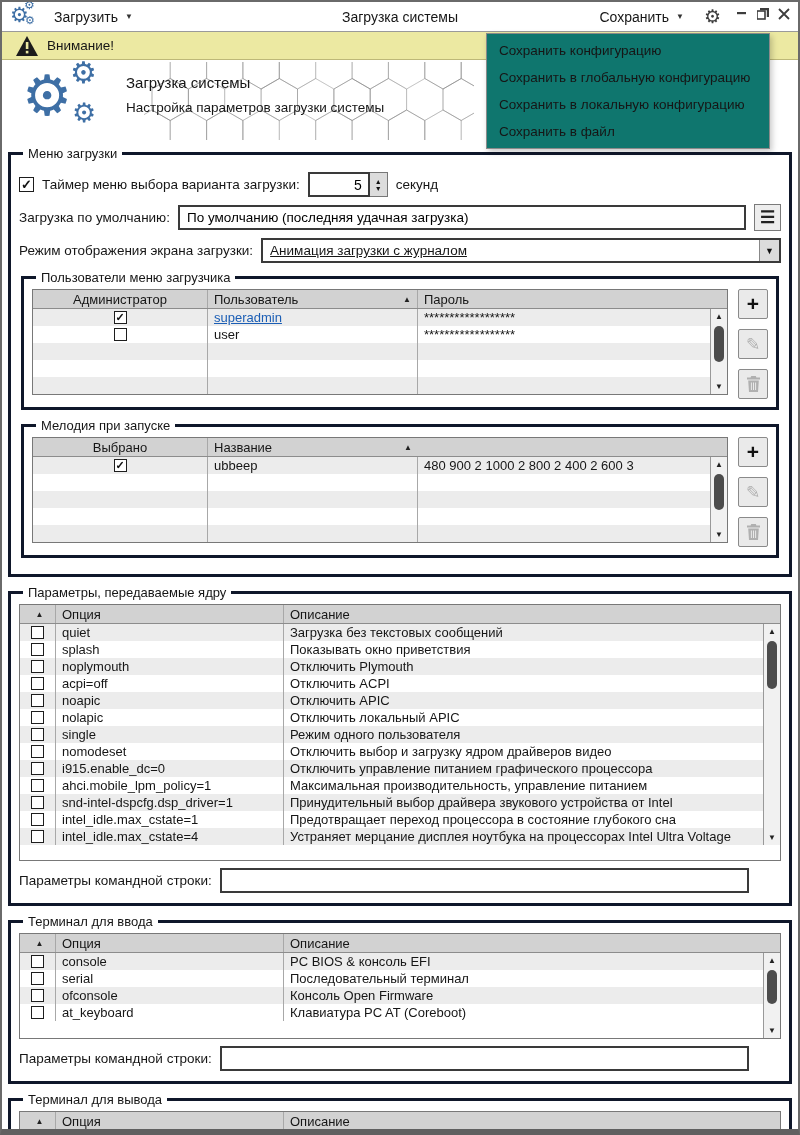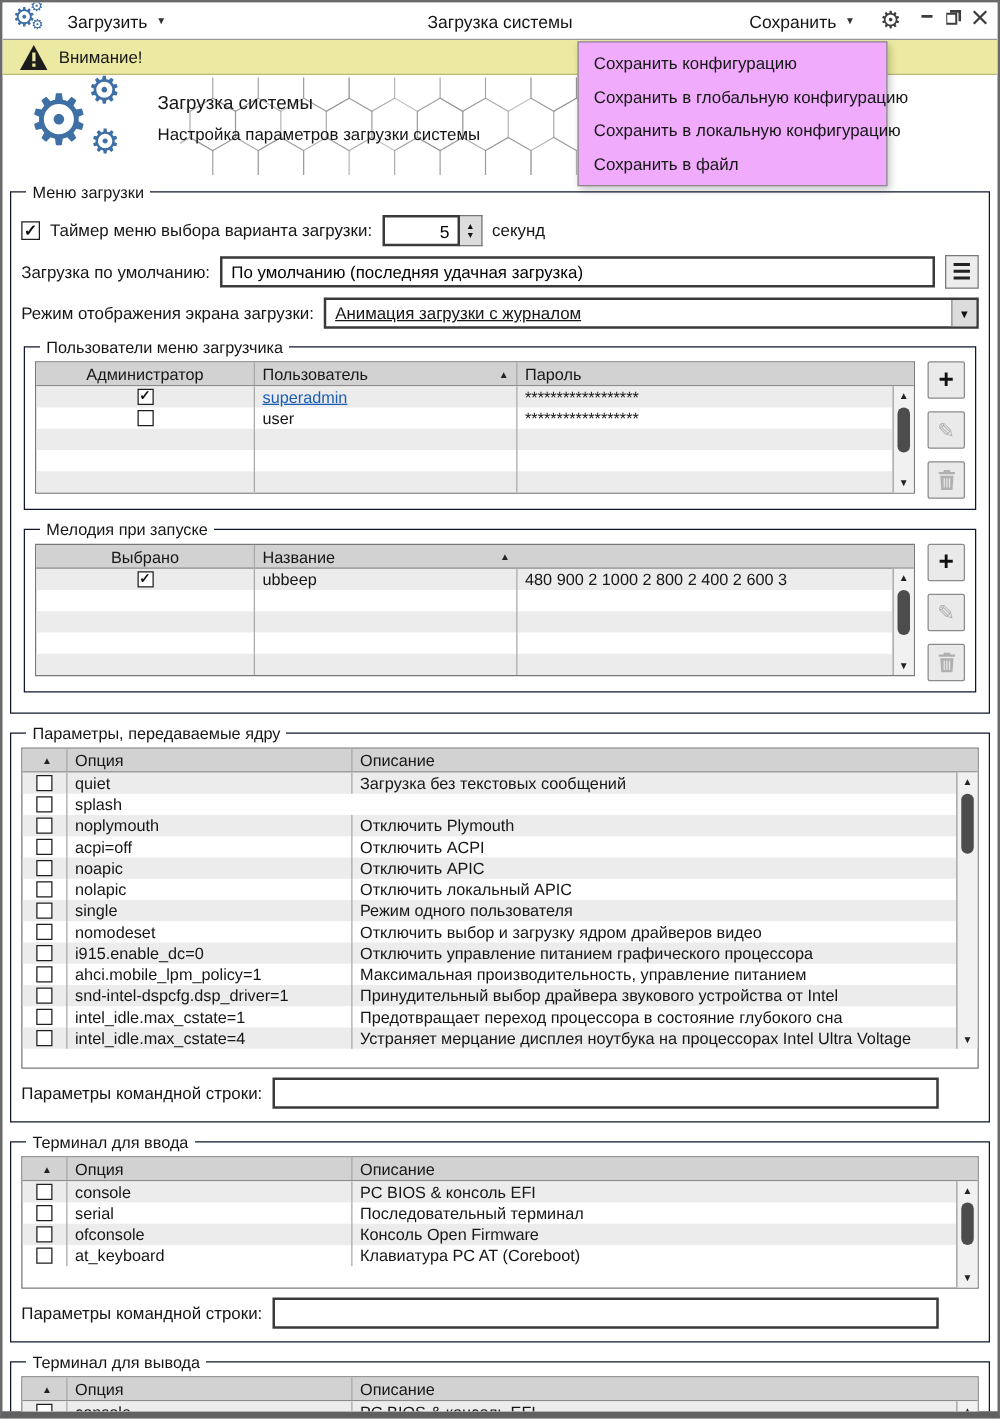--- a/index.html
+++ b/index.html
@@ -15,40 +15,40 @@
   .applogo .g-sm2 { position:absolute; left:15px; top:10px; font-size:11px; line-height:11px; }
   .tb-btn { display:flex; align-items:center; gap:7px; font-size:14px; cursor:default; padding:3px 4px; }
   .dd-arrow { font-size:8px; color:#333; }
   .tb-title { position:absolute; left:0; right:0; text-align:center; font-size:14px; pointer-events:none; }
   .tb-right { margin-left:auto; display:flex; align-items:center; gap:16px; position:relative; z-index:2; }
   .gearbtn { font-size:19px; color:#3d3d3d; line-height:19px; }
   .winbtns { display:flex; align-items:flex-start; gap:9px; margin-top:-6px; }
   .winbtn { color:#3d3d3d; display:inline-flex; align-items:center; }
 
   
-  .menu { position:absolute; left:460px; top:31px; width:248px; background:#f0abfc; border:1px solid #8a8a8a; box-shadow:2px 3px 6px rgba(0,0,0,.22); z-index:40; padding:3px 0; }
+  .menu { position:absolute; left:484px; top:31px; width:284px; background:#0f766e; border:1px solid #8a8a8a; box-shadow:2px 3px 6px rgba(0,0,0,.22); z-index:40; padding:3px 0; }
   .menu-item { padding:6px 12px; font-size:13.5px; white-space:nowrap; }
 
   
   .warnbar { height:28px; background:#ece9a2; border-bottom:1px solid #bdb878; display:flex; align-items:center; gap:9px; padding:0 14px; }
   .warnbar span { font-size:13.5px; }
 
   
   .header { position:relative; height:80px; overflow:hidden; }
   #hexes { position:absolute; left:142px; top:2px; z-index:0; }
   .logo { position:relative; width:96px; height:72px; margin:4px 0 0 18px; color:#3e6fa5; z-index:1; float:left; }
   .logo .g-big { position:absolute; left:2px; top:2px; font-size:56px; line-height:60px; }
   .logo .g-sm  { position:absolute; left:50px; top:-6px; font-size:30px; line-height:30px; }
   .logo .g-sm2 { position:absolute; left:52px; top:36px; font-size:27px; line-height:27px; }
   .htitles { position:relative; z-index:1; padding:14px 0 0 124px; }
   .h1 { font-size:15px; margin-bottom:9px; }
   .h2 { font-size:13.5px; }
 
   
-  .fs { border:1px solid #0f172a; margin:6px 6px 8px 6px; padding:4px 8px 8px 8px; }
+  .fs { border:3px solid #0f172a; margin:6px 6px 8px 6px; padding:4px 8px 8px 8px; }
   .fs legend { font-size:13px; padding:0 5px; margin-left:4px; }
   .fs.inner { margin:6px 2px 8px 2px; }
   .frow { display:flex; align-items:center; gap:8px; margin:7px 0; }
   .lbl { font-size:13.5px; white-space:nowrap; }
   .grow { flex:1 1 auto; }
 
   .cb { width:15px; height:15px; border:1.6px solid #1d1d1d; background:#fff; display:inline-flex; align-items:center; justify-content:center; font-size:13px; font-weight:bold; color:#111; flex:0 0 auto; line-height:1; }
   .num { width:62px; height:25px; border:2px solid #3a3a3a; font-family:inherit; font-size:14px; text-align:right; padding:0 6px; }
   .spin { width:18px; height:25px; border:1px solid #777; border-left:none; background:#dcdcdc; display:inline-flex; flex-direction:column; align-items:center; justify-content:center; margin-left:-8px; }
   .spin i { font-style:normal; font-size:7px; line-height:7px; color:#111; }
@@ -383,20 +383,21 @@
                 <span class="cb"></span>
               </div>
               <div class="cell col-opt">quiet</div>
               <div class="cell col-last">Загрузка без текстовых сообщений</div>
             </div>
             <div class="trow">
               <div class="cell col-cb">
                 <span class="cb"></span>
               </div>
               <div class="cell col-opt">splash</div>
+              <div class="cell col-last">Показывать окно приветствия</div>
             </div>
             <div class="trow alt">
               <div class="cell col-cb">
                 <span class="cb"></span>
               </div>
               <div class="cell col-opt">noplymouth</div>
               <div class="cell col-last">Отключить Plymouth</div>
             </div>
             <div class="trow">
               <div class="cell col-cb">

